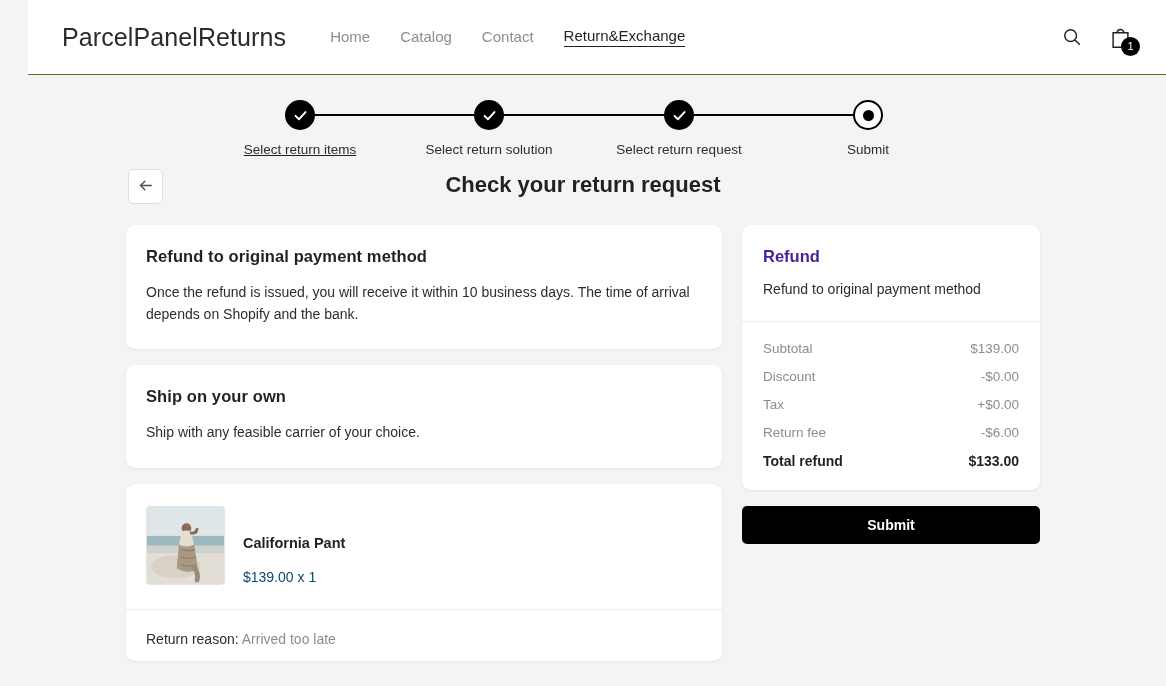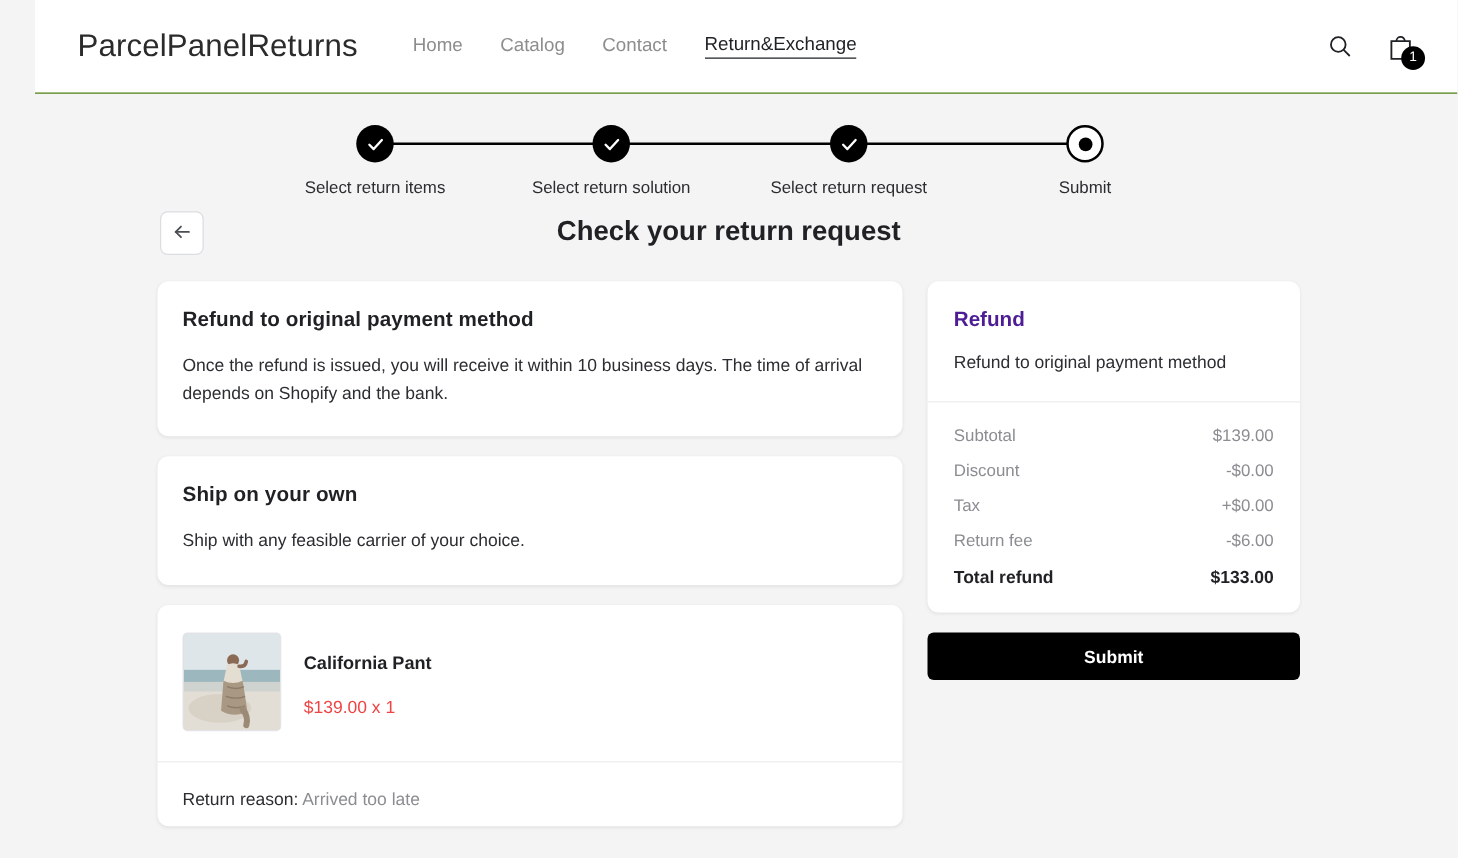--- a/index.html
+++ b/index.html
@@ -213,21 +213,21 @@
   .card-body {
     margin-top: 16px;
     font-size: 14px;
     line-height: 1.55;
     color: #2b2d31;
   }
 
   
   .product-row {
     display: flex;
-    align-items: center;
+    align-items: flex-end;
     gap: 18px;
     padding: 22px 20px 24px 20px;
   }
 
   .product-thumb {
     width: 79px;
     height: 79px;
     border: 1px solid #e3e4e7;
     border-radius: 4px;
     overflow: hidden;
@@ -242,21 +242,21 @@
 
   .product-name {
     font-size: 14.5px;
     font-weight: 700;
     color: #1f2124;
   }
 
   .product-price {
     margin-top: 18px;
     font-size: 14px;
-    color: #ef4444;
+    color: #0c4a6e;
   }
 
   .card-divider {
     height: 1px;
     background: #ededee;
   }
 
   .return-reason {
     padding: 21px 20px 14px 20px;
     font-size: 14px;
@@ -350,21 +350,21 @@
       <svg width="17" height="17" viewBox="0 0 24 24" fill="none" stroke="currentColor" stroke-width="2" stroke-linecap="round" stroke-linejoin="round">
         <line x1="20" y1="12" x2="5" y2="12"></line>
         <polyline points="11,6 5,12 11,18"></polyline>
       </svg>
     </span>
   </button>
 
   <div class="stepper">
     <div class="step-track"></div>
 
-    <div class="step" style="left:50px;">
+    <div class="step" style="left:50px;text-decoration:underline;">
       <div class="step-dot">
         <svg width="15" height="15" viewBox="0 0 24 24" fill="none" stroke="#ffffff" stroke-width="3" stroke-linecap="round" stroke-linejoin="round">
           <polyline points="4,12.5 9.5,18 20,6.5"></polyline>
         </svg>
       </div>
       <div class="step-label">Select return items</div>
     </div>
 
     <div class="step" style="left:239px;">
       <div class="step-dot">

